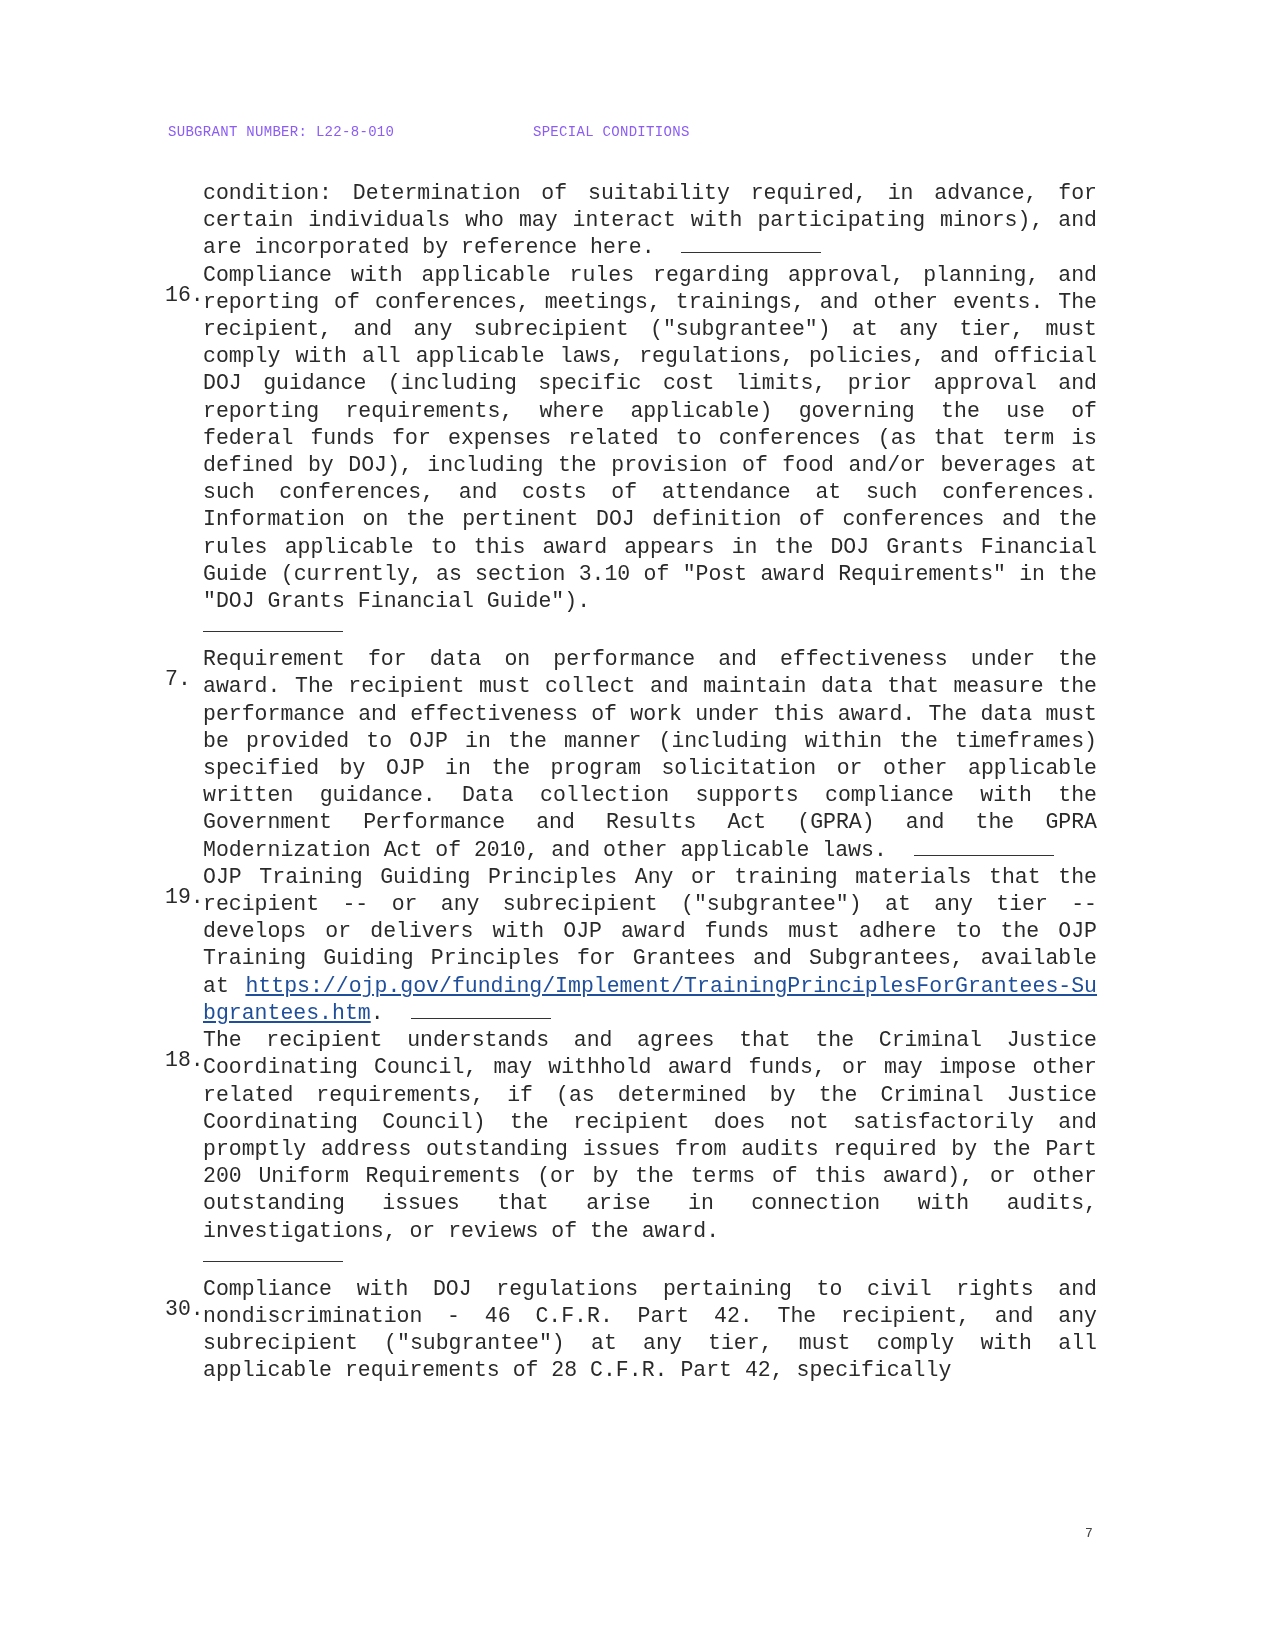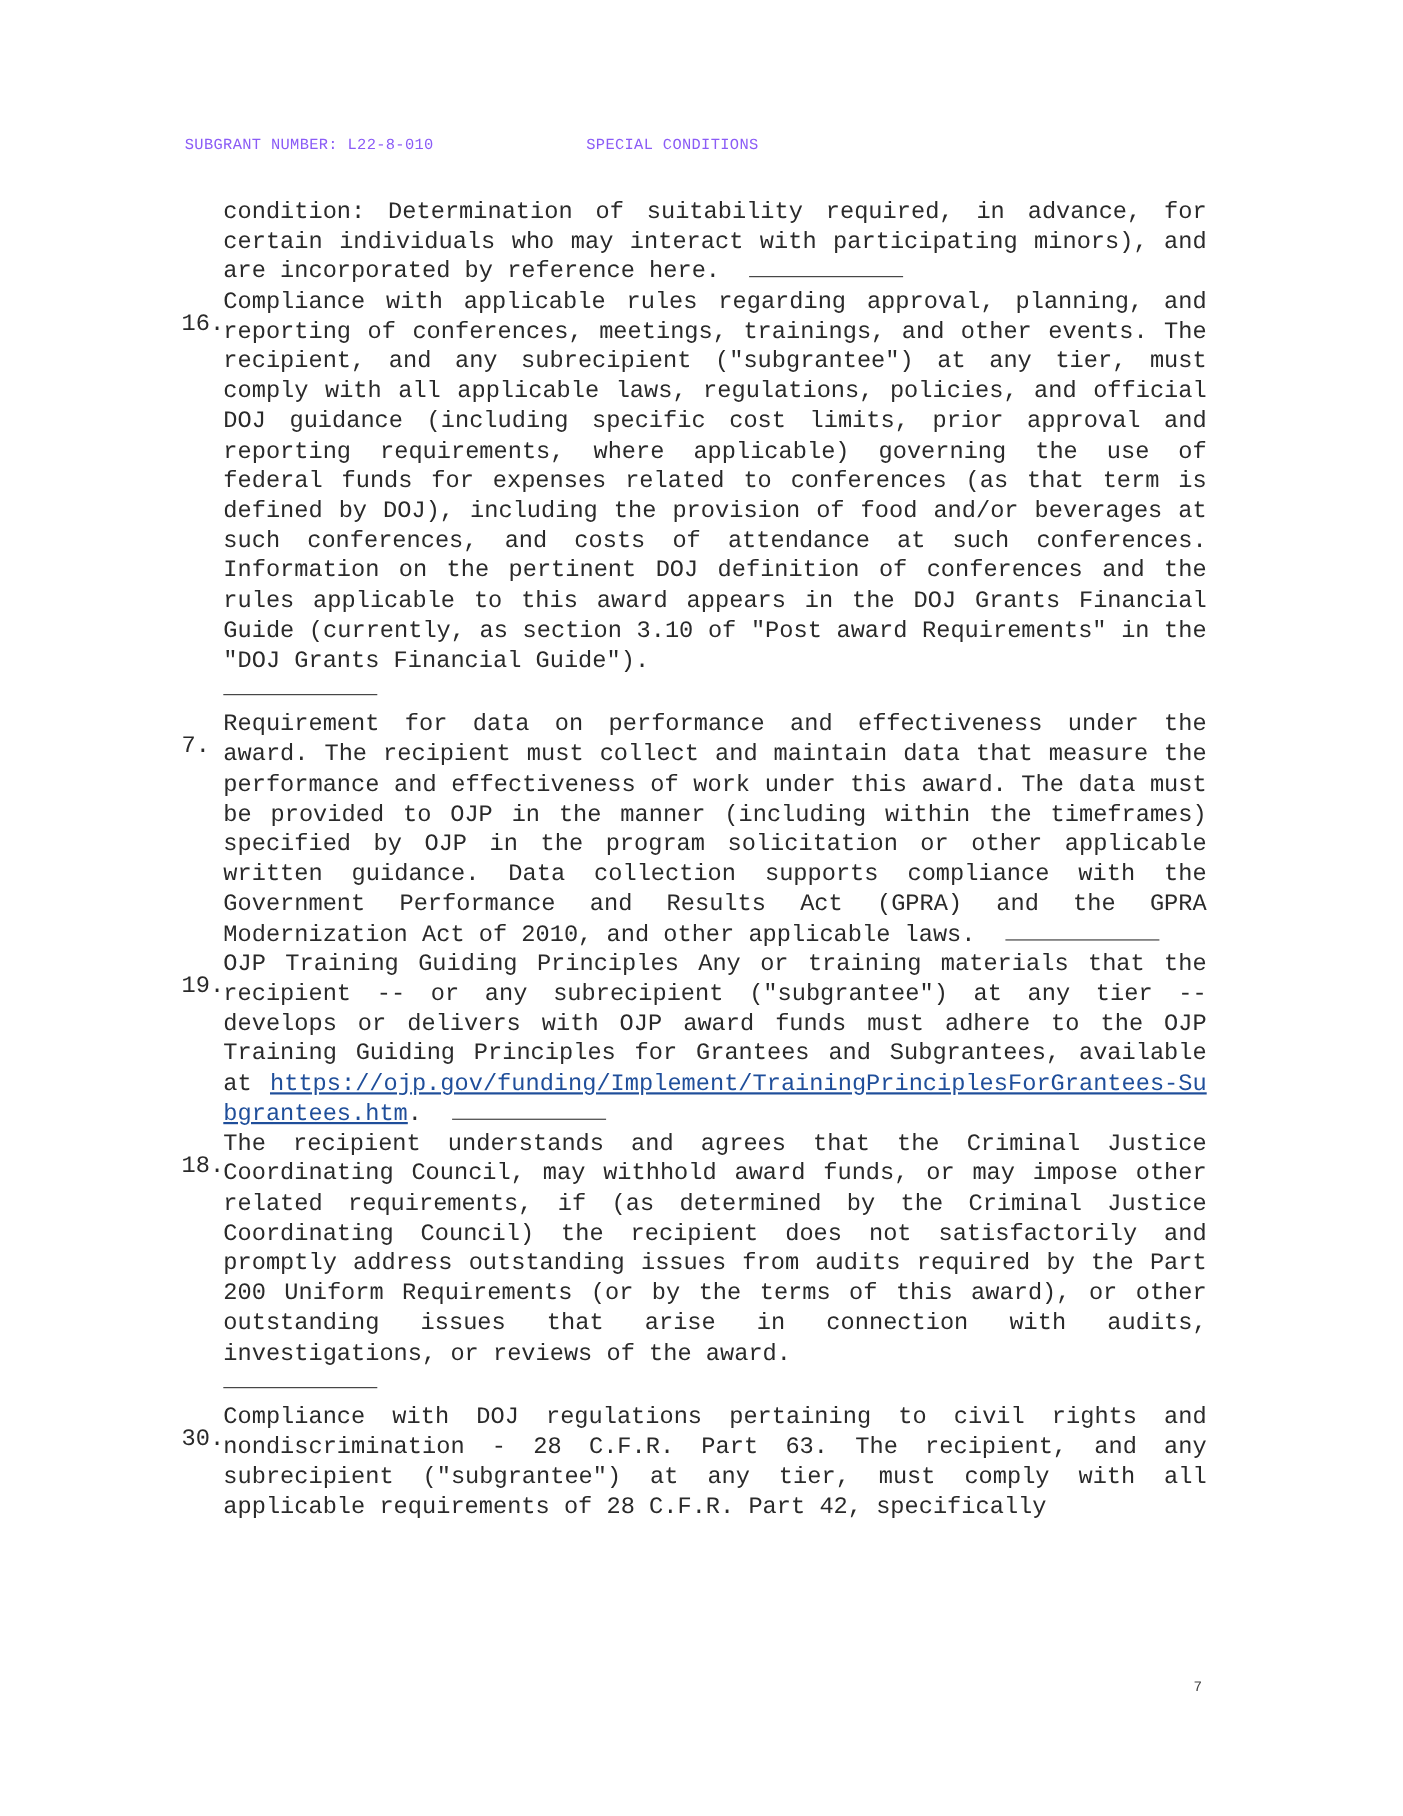--- a/index.html
+++ b/index.html
@@ -51,18 +51,18 @@
   </div>
 
   <div class="para">
     <span class="num">18.</span>
     <span>The recipient understands and agrees that the Criminal Justice Coordinating Council, may withhold award funds, or may impose other related requirements, if (as determined by the Criminal Justice Coordinating Council) the recipient does not satisfactorily and promptly address outstanding issues from audits required by the Part 200 Uniform Requirements (or by the terms of this award), or other outstanding issues that arise in connection with audits, investigations, or reviews of the award.</span>
   </div>
   <div class="blank-line" style="width:140px;margin-top:16px;margin-bottom:14px;"></div>
 
   <div class="para">
     <span class="num">30.</span>
-    <span>Compliance with DOJ regulations pertaining to civil rights and nondiscrimination - 28 C.F.R. Part 63. The recipient, and any subrecipient ("subgrantee") at any tier, must comply with all applicable requirements of 28 C.F.R. Part 42, specifically</span>
+    <span>Compliance with DOJ regulations pertaining to civil rights and nondiscrimination - 46 C.F.R. Part 42. The recipient, and any subrecipient ("subgrantee") at any tier, must comply with all applicable requirements of 28 C.F.R. Part 42, specifically</span>
   </div>
 
 </div>
 
 <div class="page-num">7</div>
 
 </body></html>

